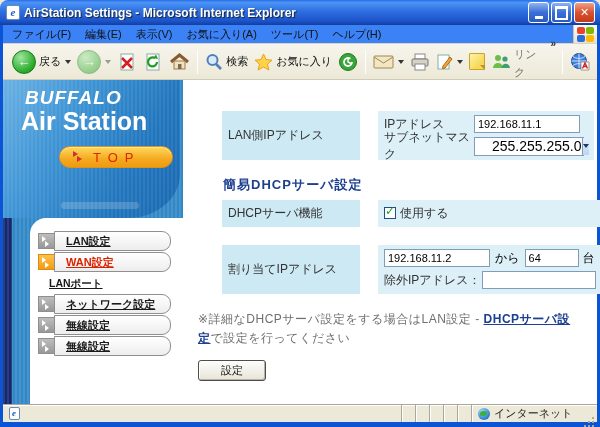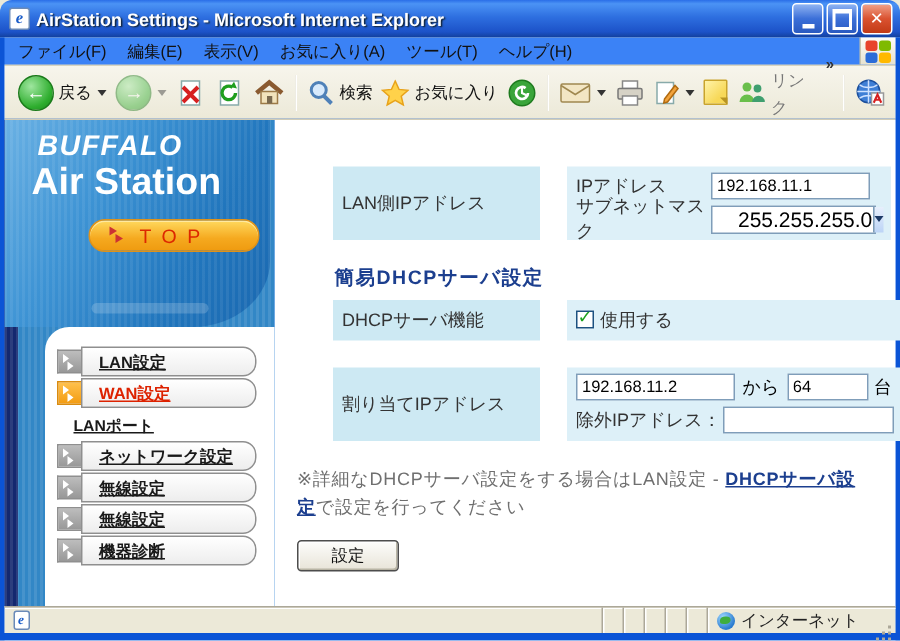--- a/index.html
+++ b/index.html
@@ -314,26 +314,20 @@
             <span class="navcell">
                 <span>無線設定</span>
               </span>
           </div>
           <div class="navitem">
             <span class="navicon"></span>
             <span class="navcell">
                 <span>無線設定</span>
               </span>
           </div>
-          <div class="navitem">
-            <span class="navicon"></span>
-            <span class="navcell">
-                <span>機器診断</span>
-              </span>
-          </div>
         </div>
       </div>
 
       <div class="main">
 
         <div class="ftable">
           <div class="cl">LAN側IPアドレス</div>
           <div class="cv">
             <div class="frow">
               <span class="flab">IPアドレス</span>

